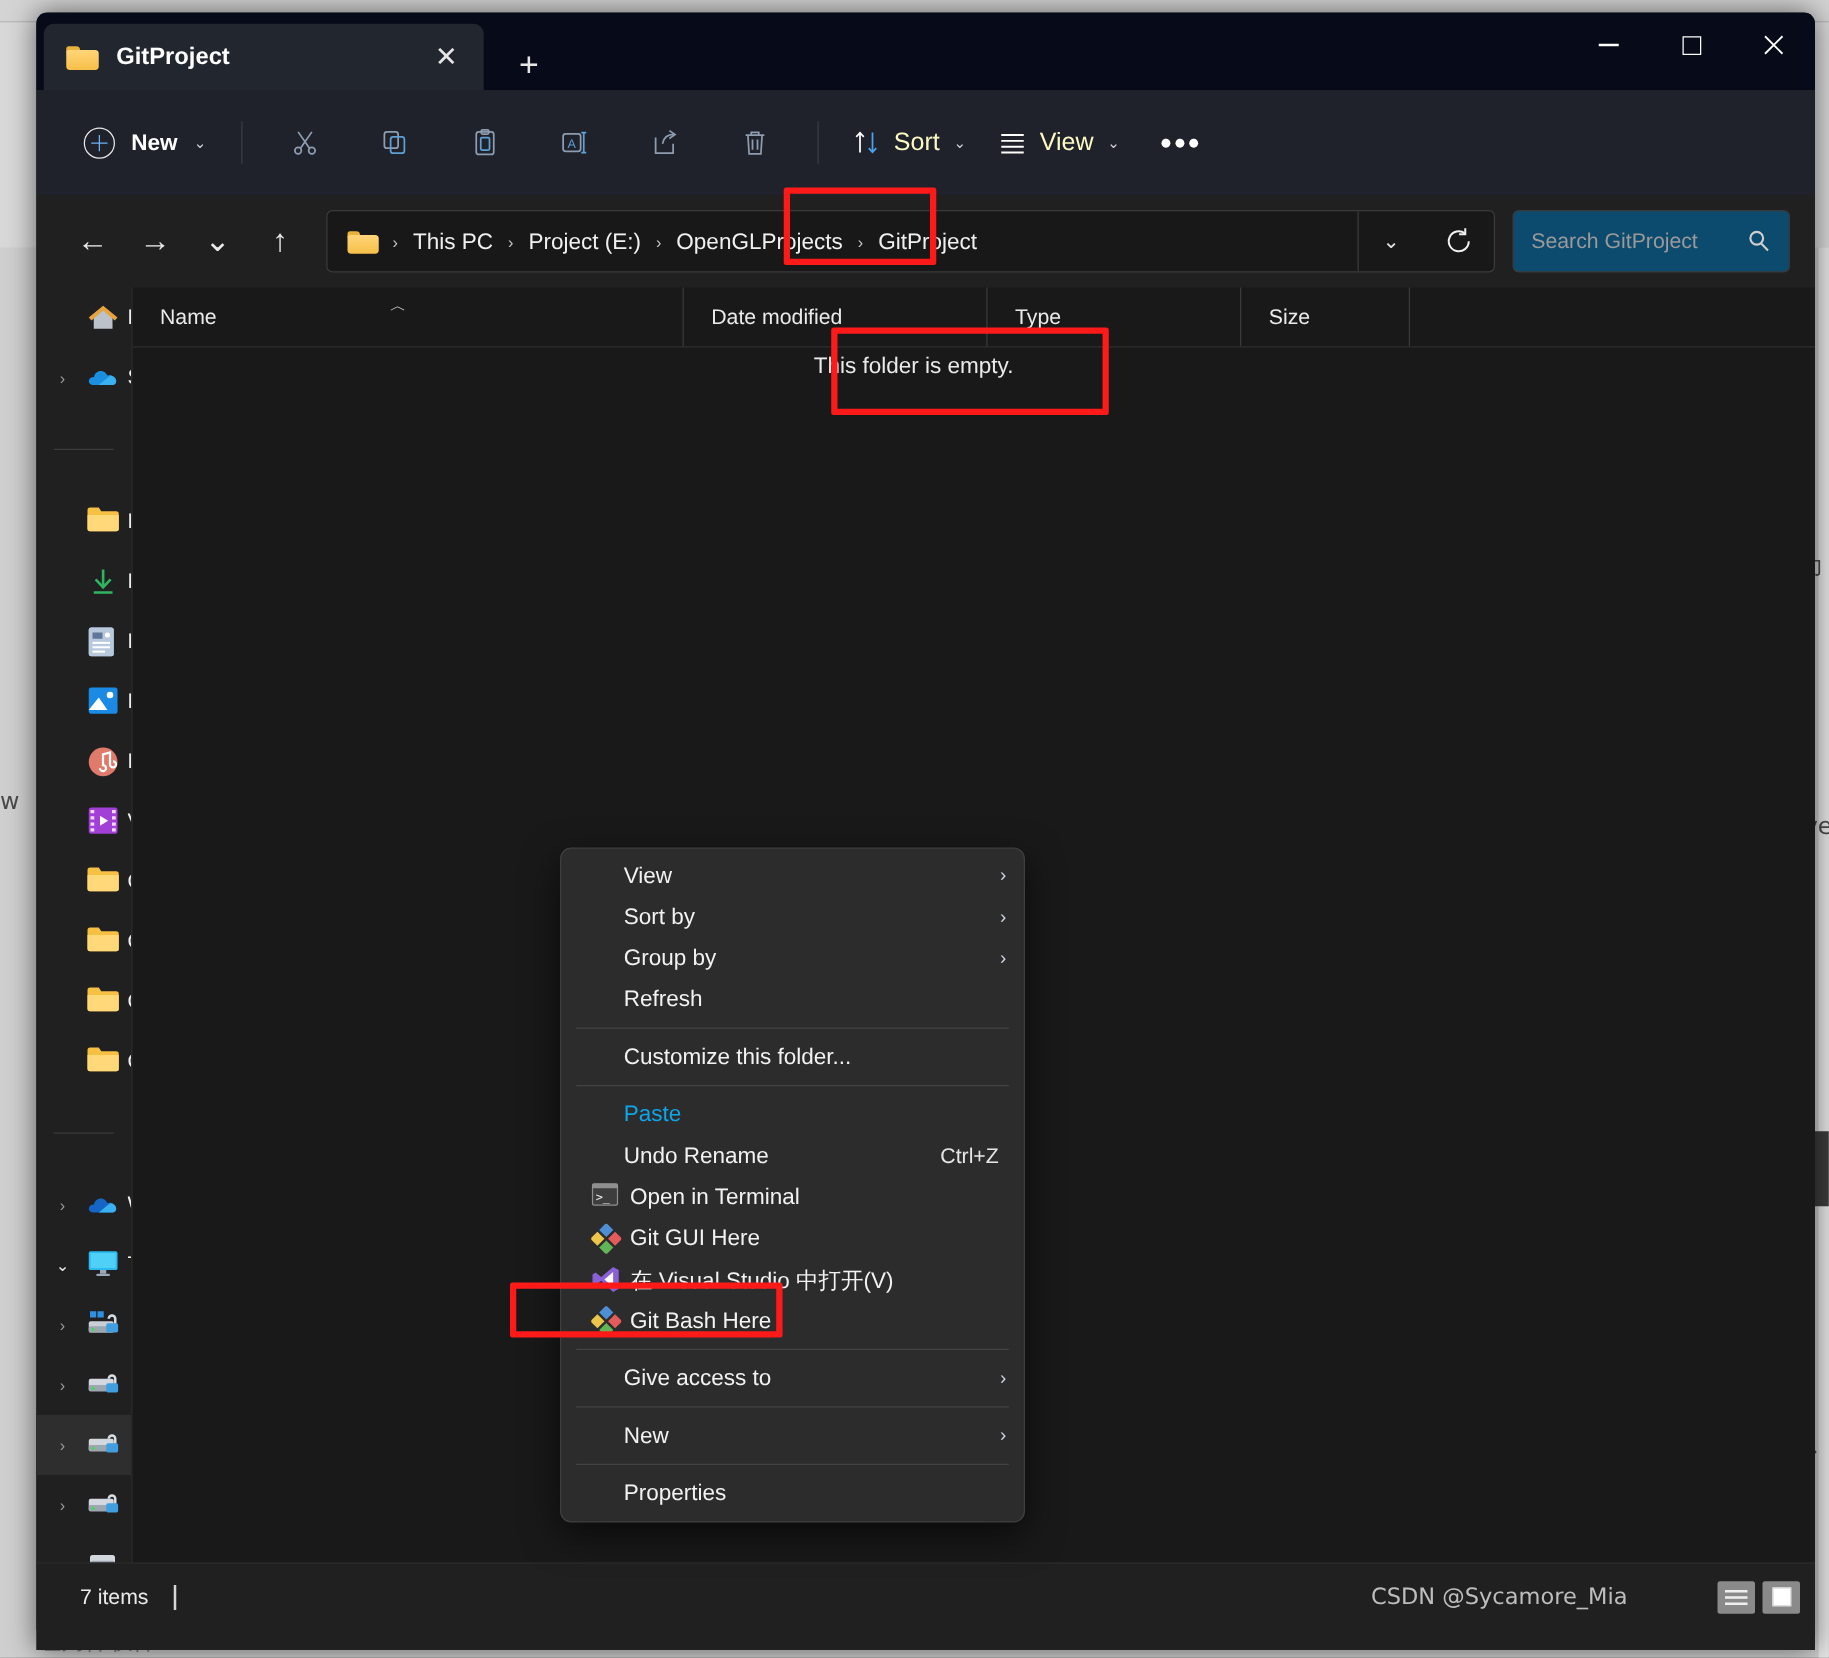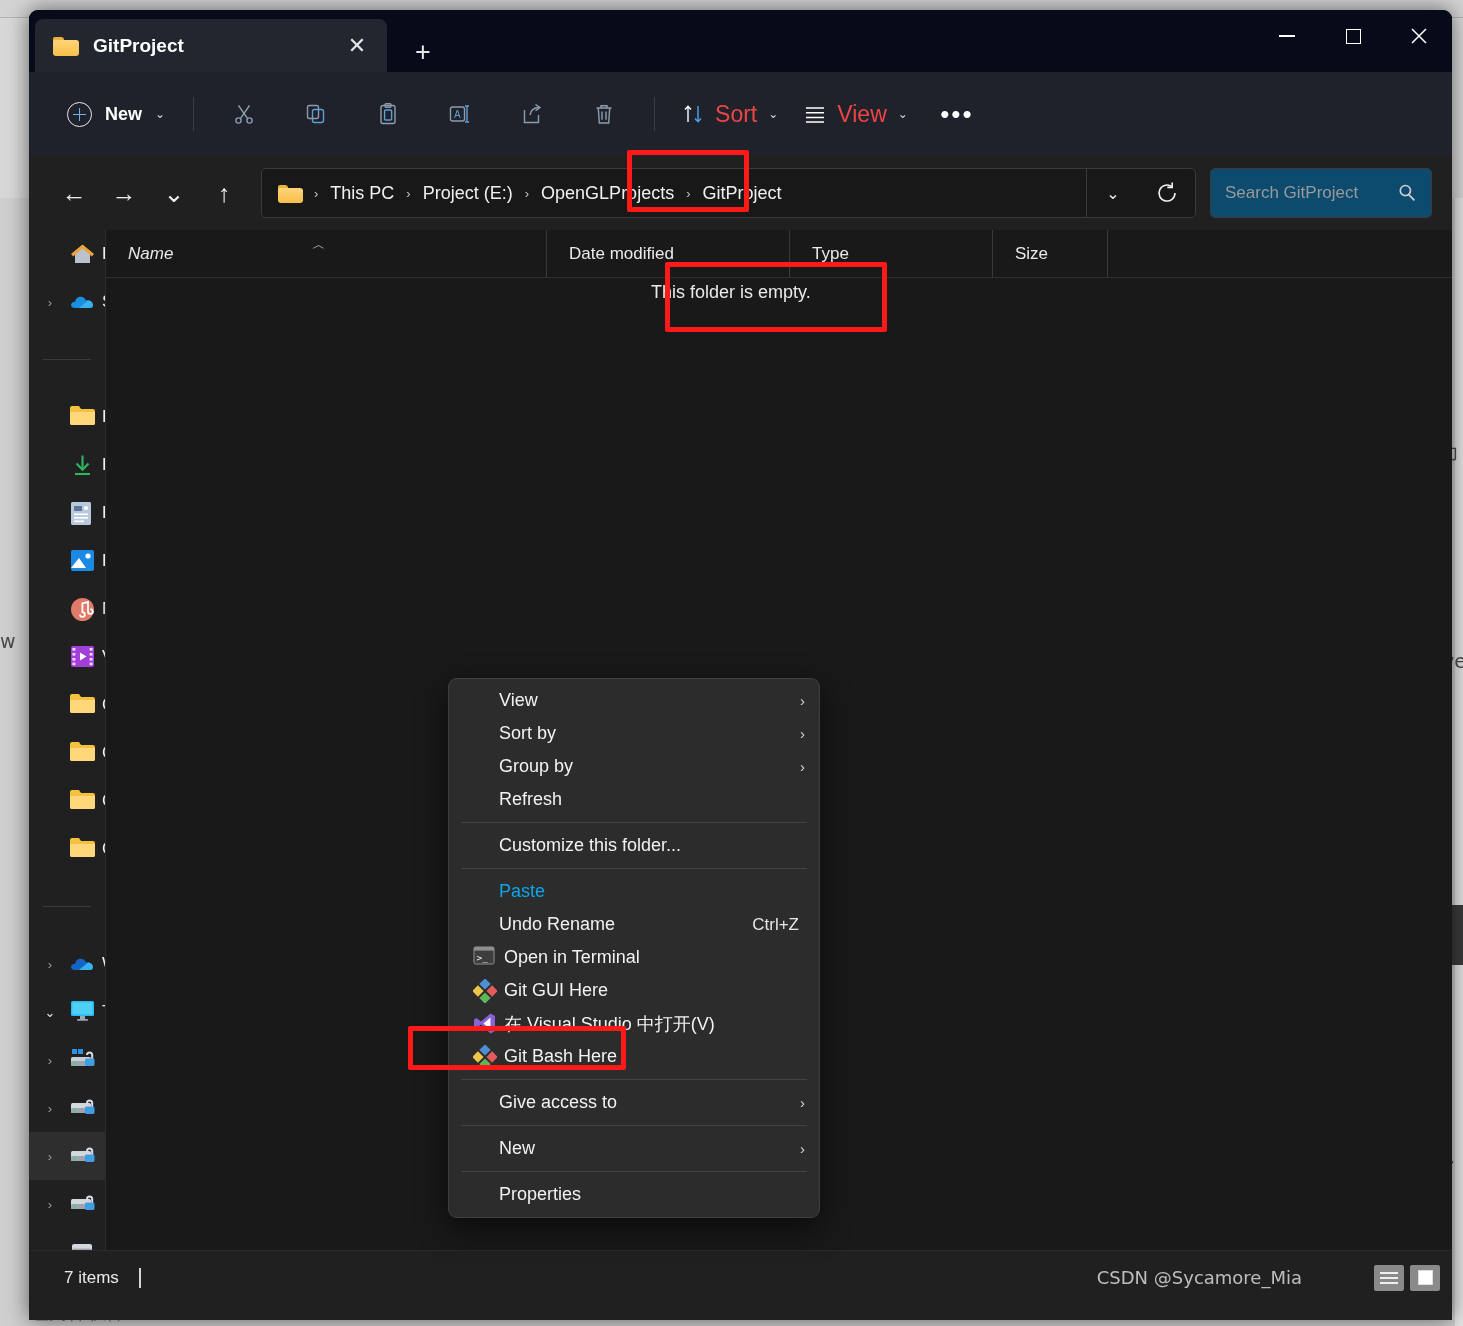--- a/index.html
+++ b/index.html
@@ -86,21 +86,21 @@
   .chev { color:#d8d8d8; font-size:12px; }
   .vdiv { width:1px; height:34px; background:#3a3d46; margin:0 14px; }
   .icobtn {
     width:72px; height:46px; display:flex; align-items:center; justify-content:center;
     border-radius:5px;
   }
   .icobtn svg { display:block; }
   .cmd-textbtn {
     display:flex; align-items:center; gap:11px; padding:0 13px; height:46px; border-radius:5px;
   }
-  .cmd-textbtn .lbl { color:#ef4444; font-size:23px; }
+  .cmd-textbtn .lbl { color:#fef9c3; font-size:20px; }
   .dots { color:#fff; font-size:26px; letter-spacing:2px; line-height:0.5; }
 
   
   .addrrow { height:74px; background:#202020; display:flex; align-items:center; padding:0 20px; gap:0; }
   .navbtn {
     width:50px; height:50px; display:flex; align-items:center; justify-content:center;
     color:#eaeaea; font-size:25px; border-radius:5px; font-weight:300;
   }
   .addrbox {
     flex:1; height:50px; margin-left:12px; background:#181818;
@@ -144,24 +144,24 @@
   .nav-ico { width:27px; height:27px; flex:0 0 auto; position:relative; }
   .nav-label { color:#f0f0f0; font-size:17px; white-space:nowrap; overflow:hidden; }
   .nav-sep { height:1px; background:#3b3b3b; margin:13px 14px 13px 14px; }
   .nav-spacer { height:20px; }
 
   .contentpane { flex:1; background:#191919; position:relative; border-left:1px solid #2d2d2d; }
   .colheader { height:48px; display:flex; align-items:center; border-bottom:1px solid #2f2f2f; position:relative; }
   .col { color:#eaeaea; font-size:17px; padding-left:22px; position:relative; height:100%;
          display:flex; align-items:center; }
   .col + .col { border-left:1px solid #3a3a3a; }
-  .col.c-name { width:440px;font-style:italic; }
+  .col.c-name { width:440px; }
   .col.c-date { width:243px; }
   .col.c-type { width:203px;text-align:right; }
-  .col.c-size { width:116px; border-right:1px solid #3a3a3a; }
+  .col.c-size { width:136px; border-right:1px solid #3a3a3a; }
   .sortcaret { position:absolute; top:6px; left:206px; color:#cfcfcf; font-size:13px; }
   .empty-msg { position:absolute; left:545px; top:52px; color:#eaeaea; font-size:18px; }
 
   
   .redbox { position:absolute; border:5px solid #ff1a1a; border-radius:2px; pointer-events:none; }
 
   
   .ctxmenu {
     position:absolute; left:419px; top:668px; width:372px;
     background:#2c2c2c; border:1px solid #3f3f3f; border-radius:9px;

